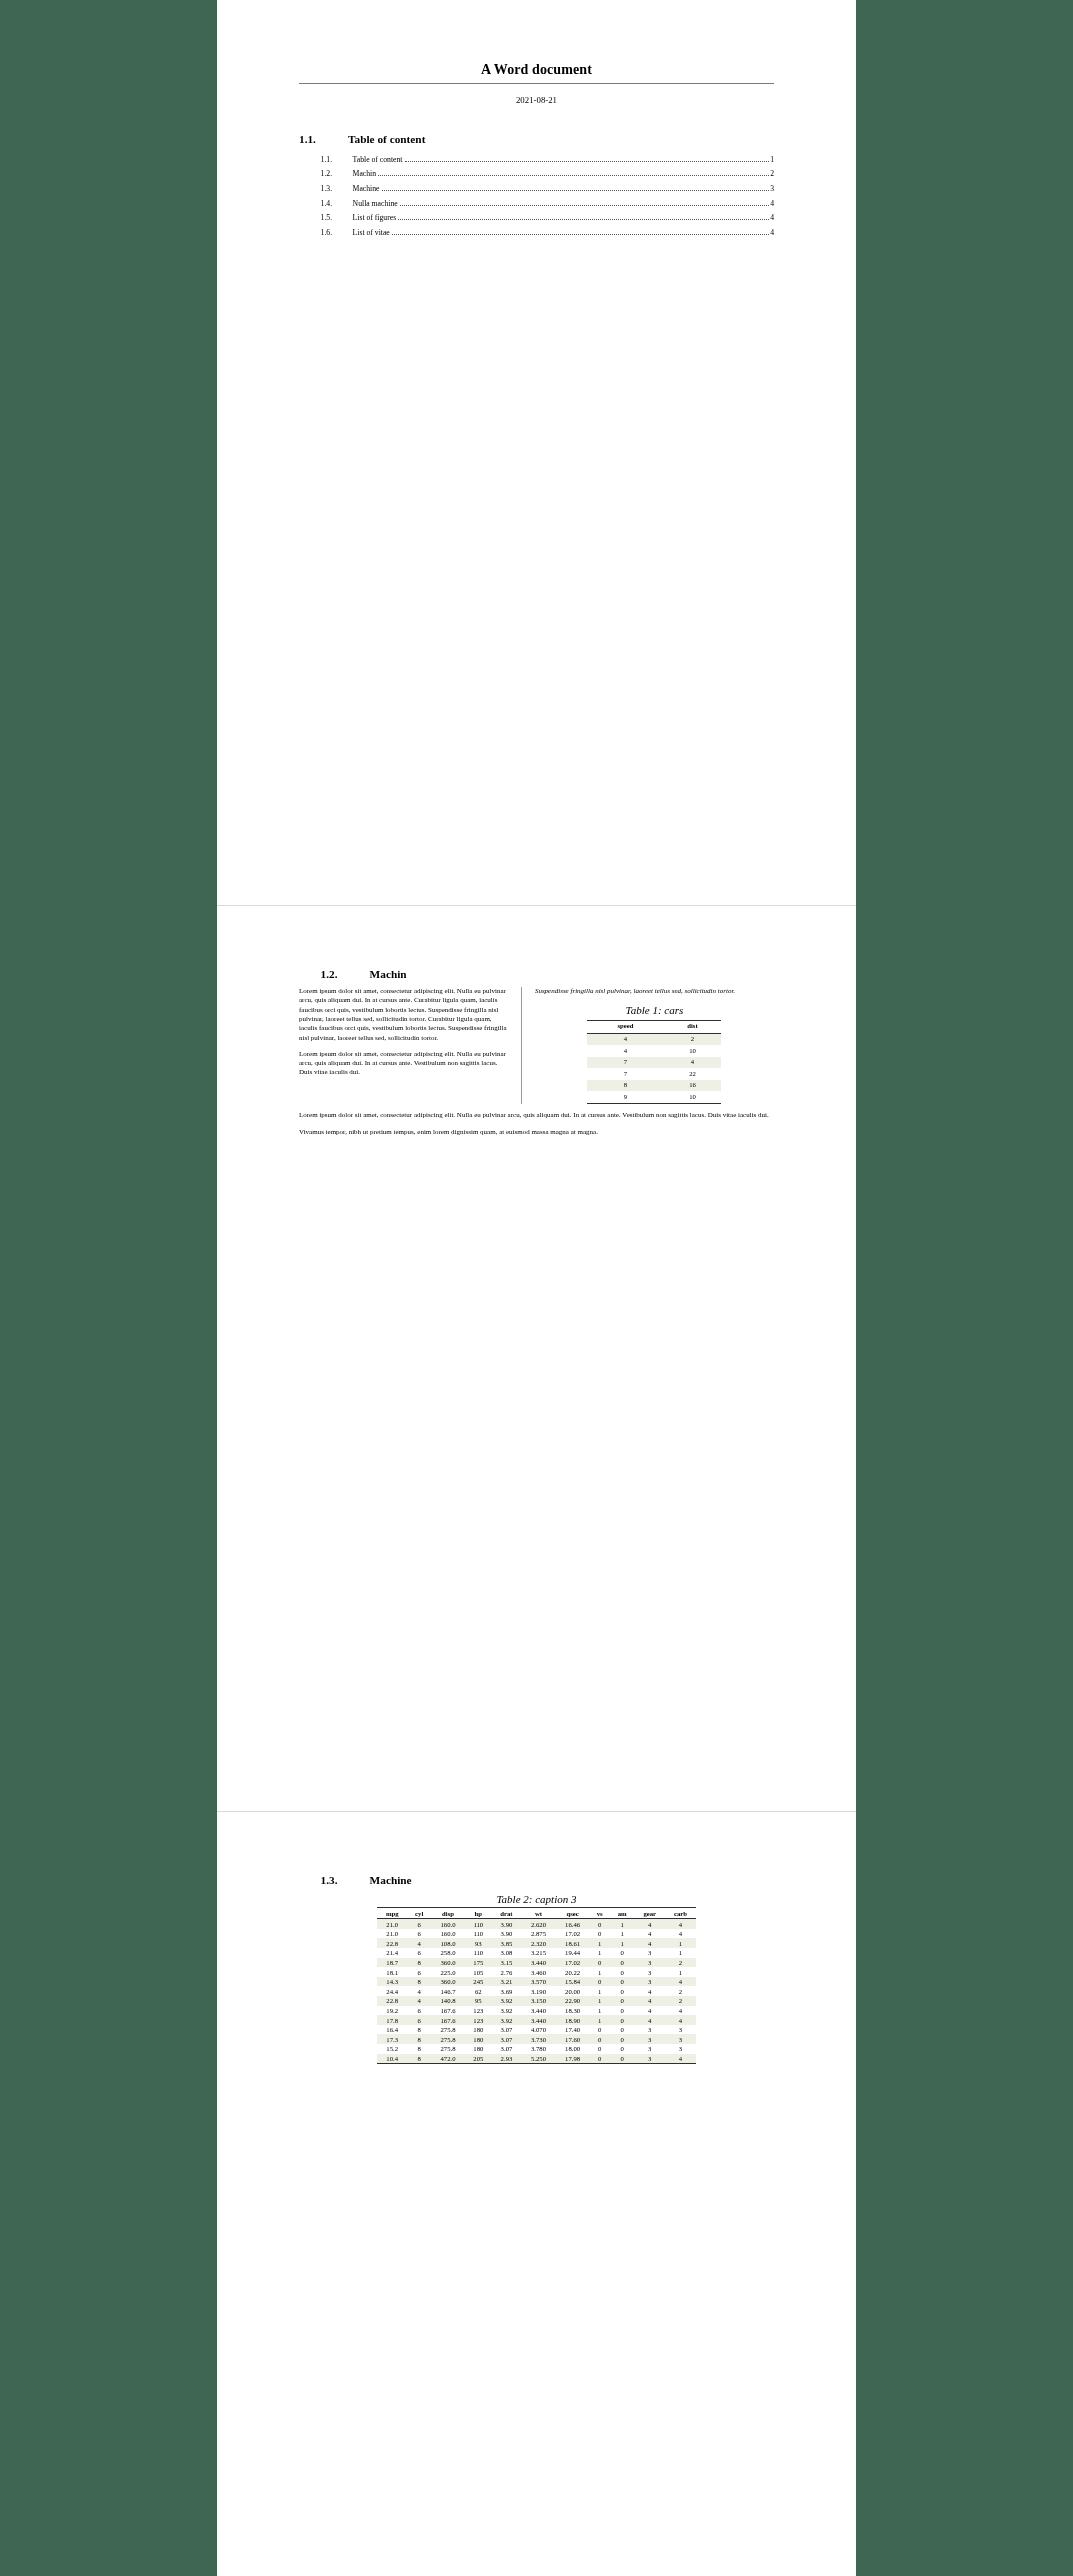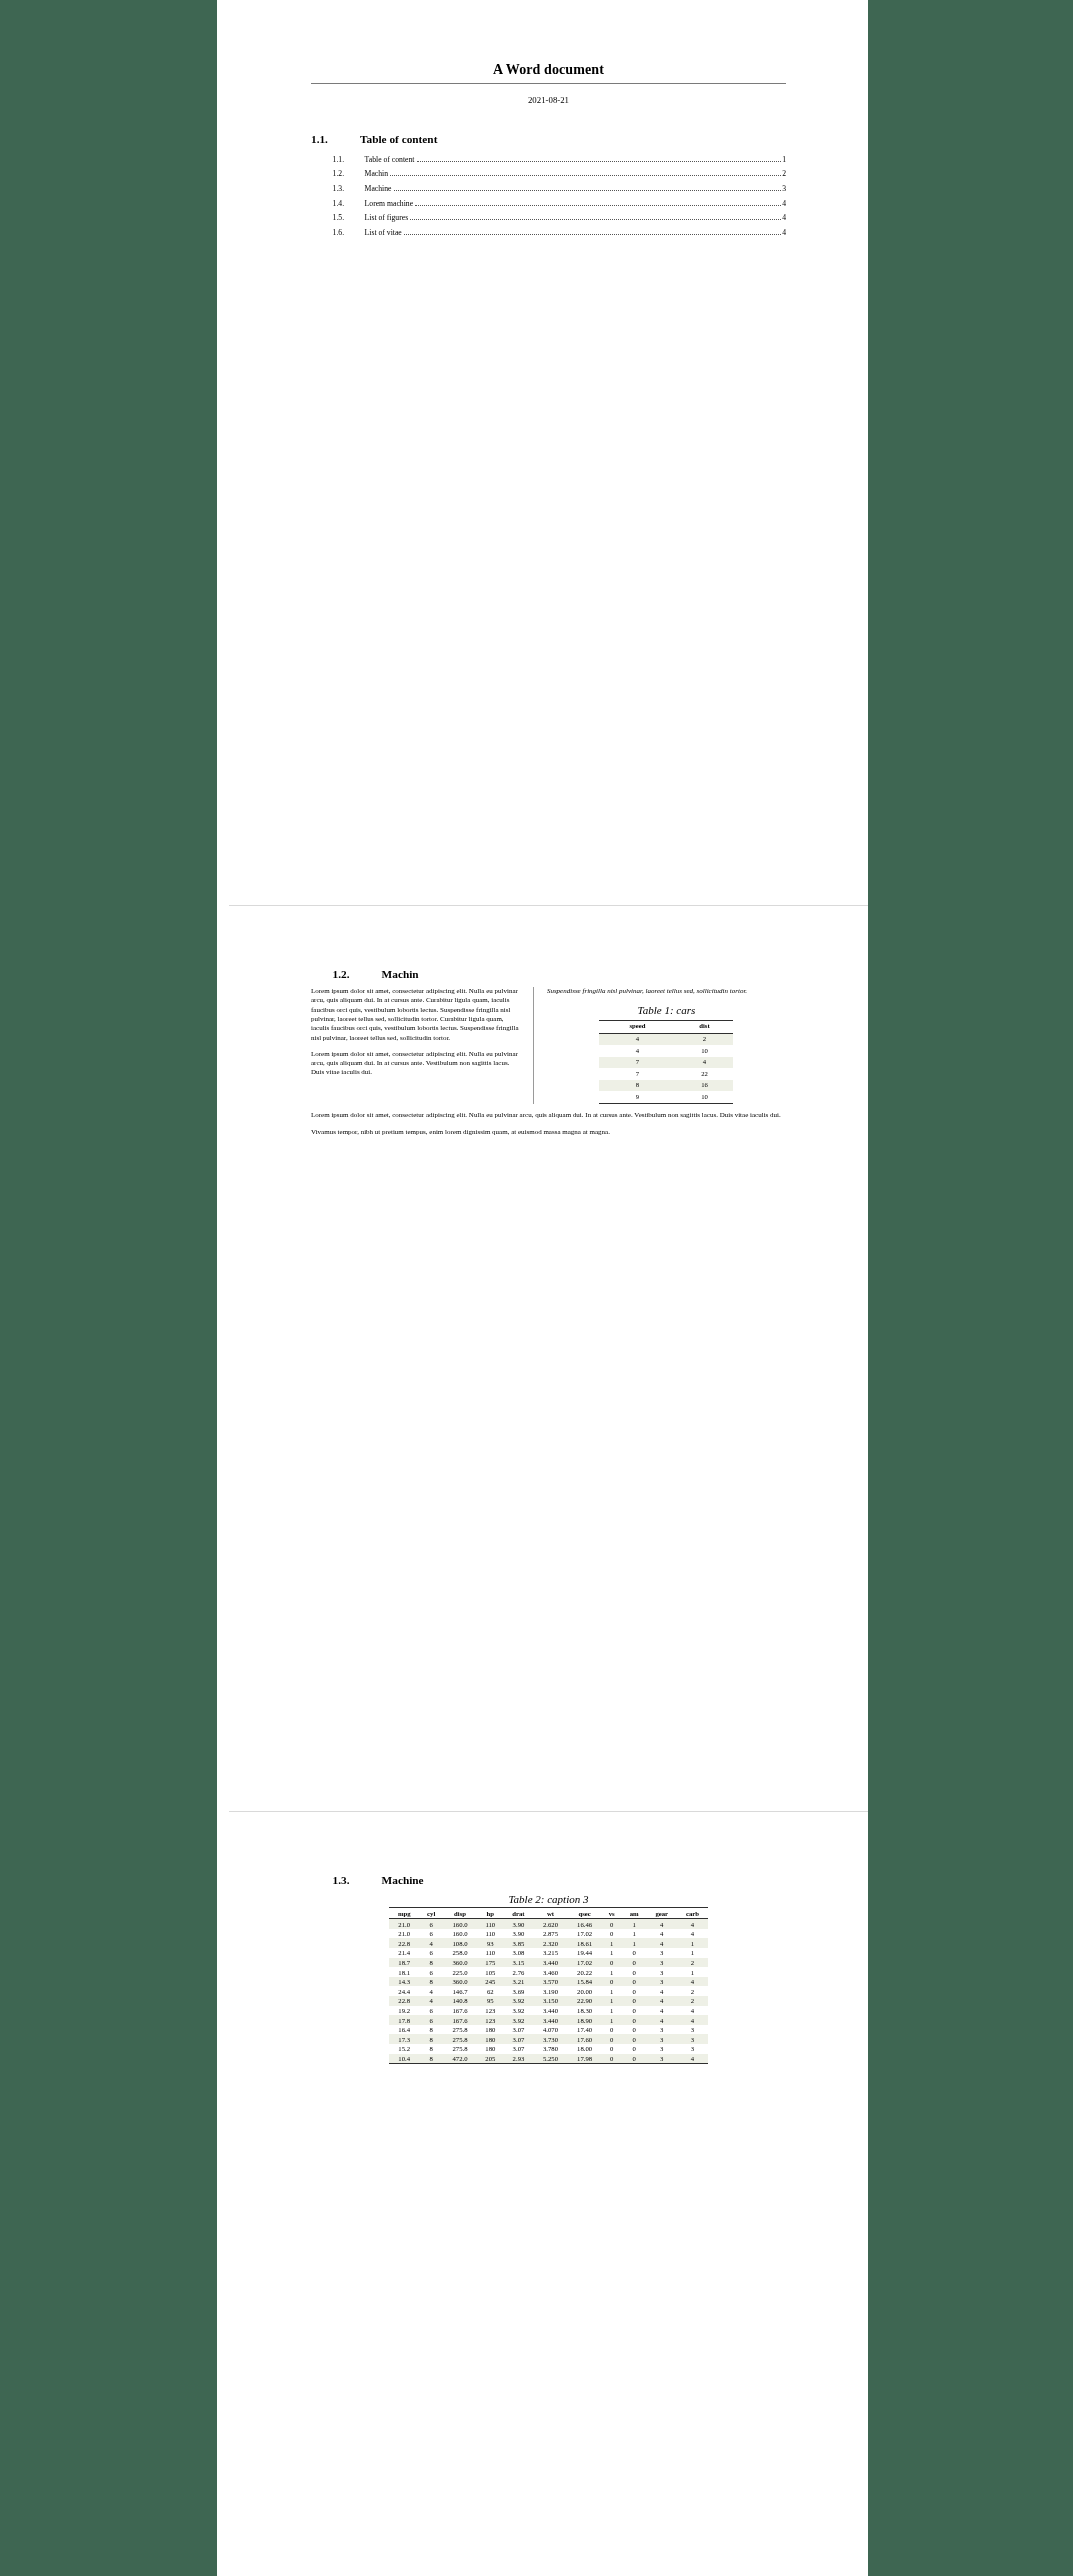--- a/index.html
+++ b/index.html
@@ -14,21 +14,20 @@
     margin:0 auto;
     background:#ffffff;
   }
   .page {
     width:639px;
     height:906px;
     background:#ffffff;
     position:relative;
     padding:62px 82px 43px 82px;
     border-bottom:0.5px solid #d9d9d9;
-    margin-left:12px;
   }
   .page:last-child { border-bottom:none; }
 
   .doc-title {
     text-align:center;
     font-size:14px;
     font-weight:bold;
     letter-spacing:0.1px;
     margin:0 0 4.1px 0;
     color:#000;
@@ -185,21 +184,21 @@
         <span class="toc-page">2</span>
       </div>
       <div class="toc-line">
         <span class="toc-num">1.3.</span>
         <span class="toc-label">Machine</span>
         <span class="toc-dots"></span>
         <span class="toc-page">3</span>
       </div>
       <div class="toc-line">
         <span class="toc-num">1.4.</span>
-        <span class="toc-label">Lorem machine</span>
+        <span class="toc-label">Nulla machine</span>
         <span class="toc-dots"></span>
         <span class="toc-page">4</span>
       </div>
       <div class="toc-line">
         <span class="toc-num">1.5.</span>
         <span class="toc-label">List of figures</span>
         <span class="toc-dots"></span>
         <span class="toc-page">4</span>
       </div>
       <div class="toc-line">

